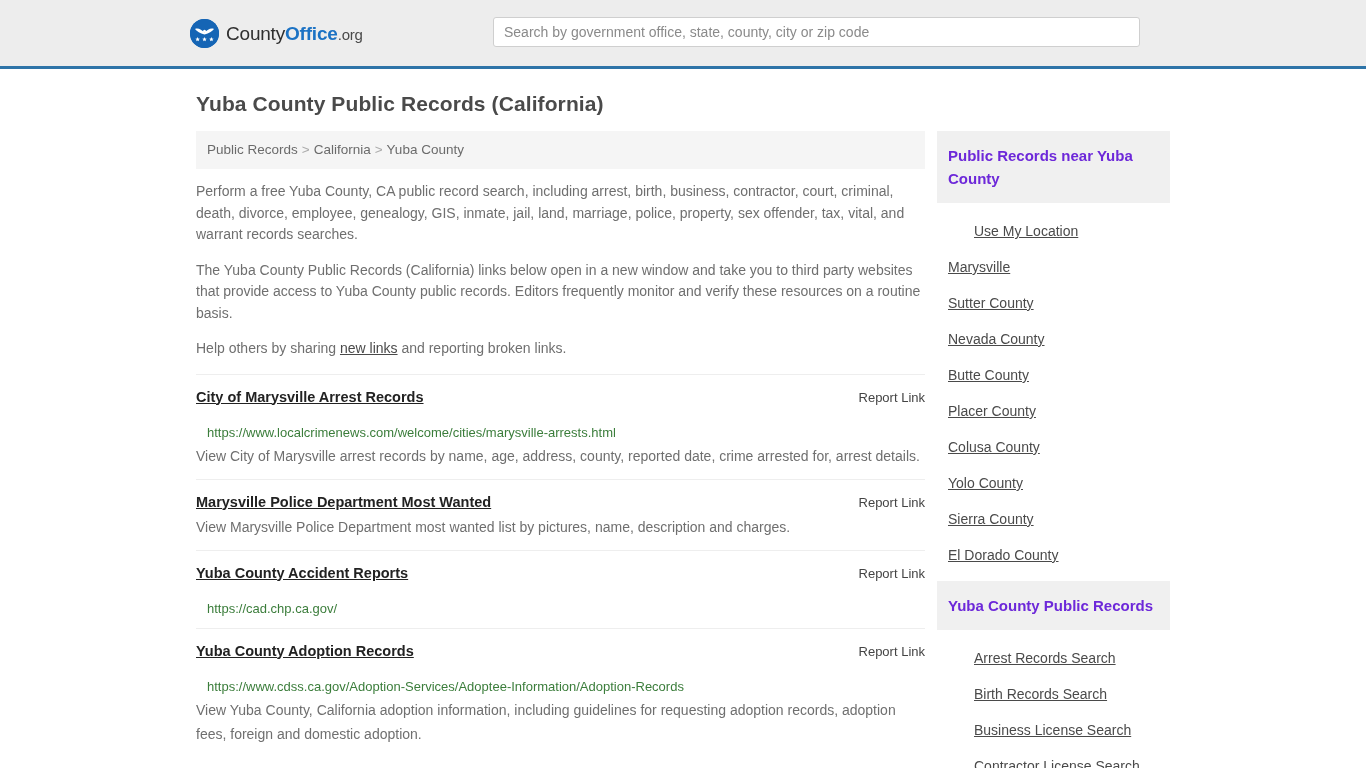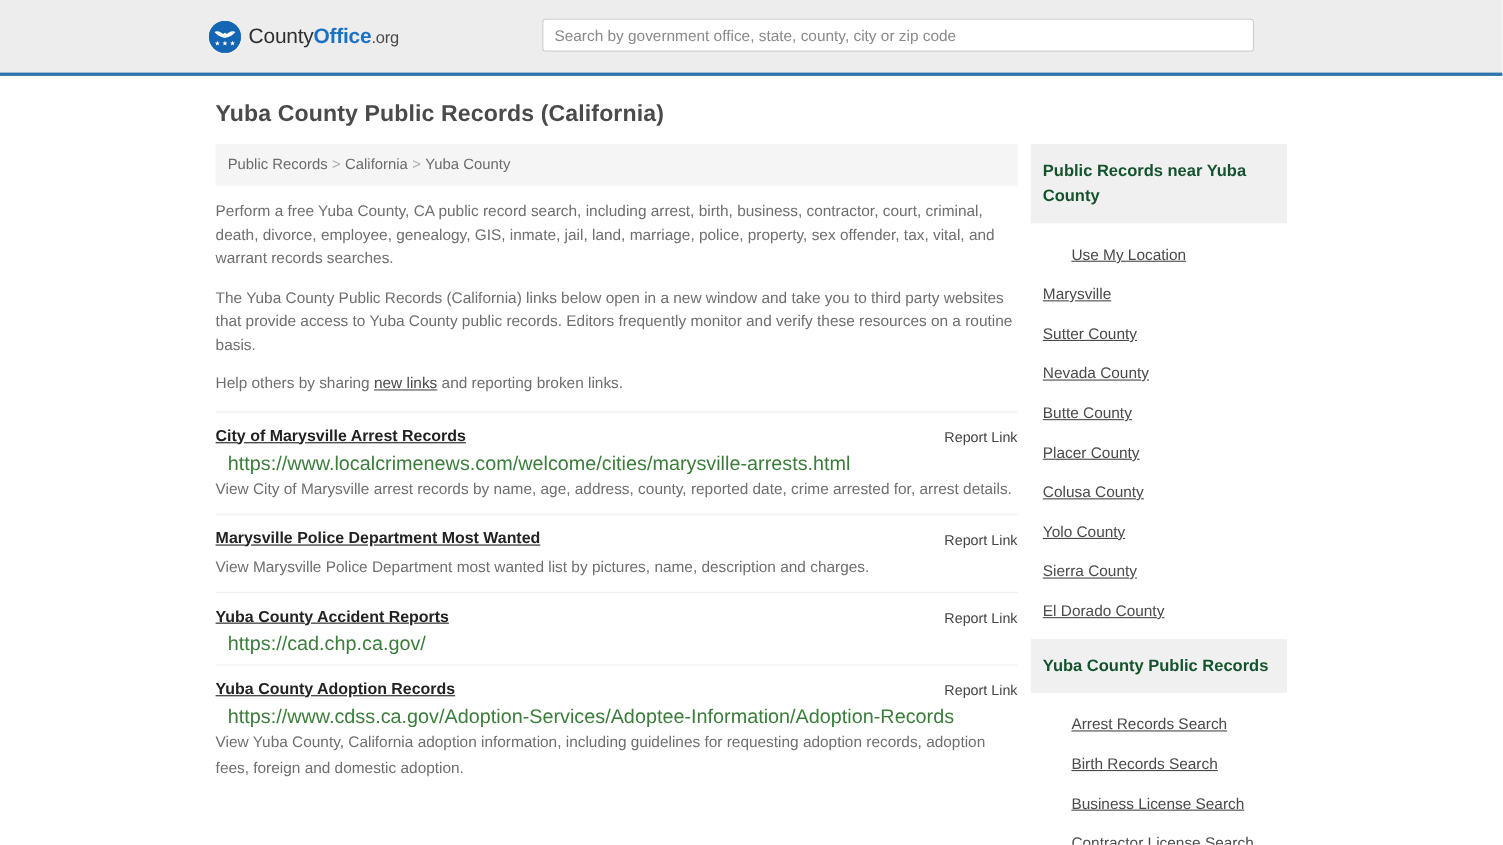--- a/index.html
+++ b/index.html
@@ -143,42 +143,42 @@
   .report-link {
     font-size: 13px;
     color: #444;
     white-space: nowrap;
     padding-left: 20px;
     line-height: 19px;
     text-decoration: none;
     cursor: pointer;
   }
   .result-url {
-    margin-top: 6px;
-    font-size: 18px;
+    margin-top: 18px;
+    font-size: 13px;
     color: #3b7d3b;
     line-height: 16px;
     word-break: break-all;
     padding-left: 11px;
   }
   .result-desc {
     margin-top: 3px;
     font-size: 14px;
     line-height: 24px;
     color: #6f6f6f;
   }
 
   
   .side-box { margin-bottom: 2px; }
   .side-head {
     background: #f0f0f0;
     padding: 13px 11px;
     font-size: 15px;
     font-weight: bold;
-    color: #14532d;
+    color: #6d28d9;
     line-height: 23px;
   }
   .side-list {
     list-style: none;
     margin: 0;
     padding: 10px 0 6px 0;
   }
   .side-list li { margin: 0; padding: 0; }
   .side-list a {
     display: block;

